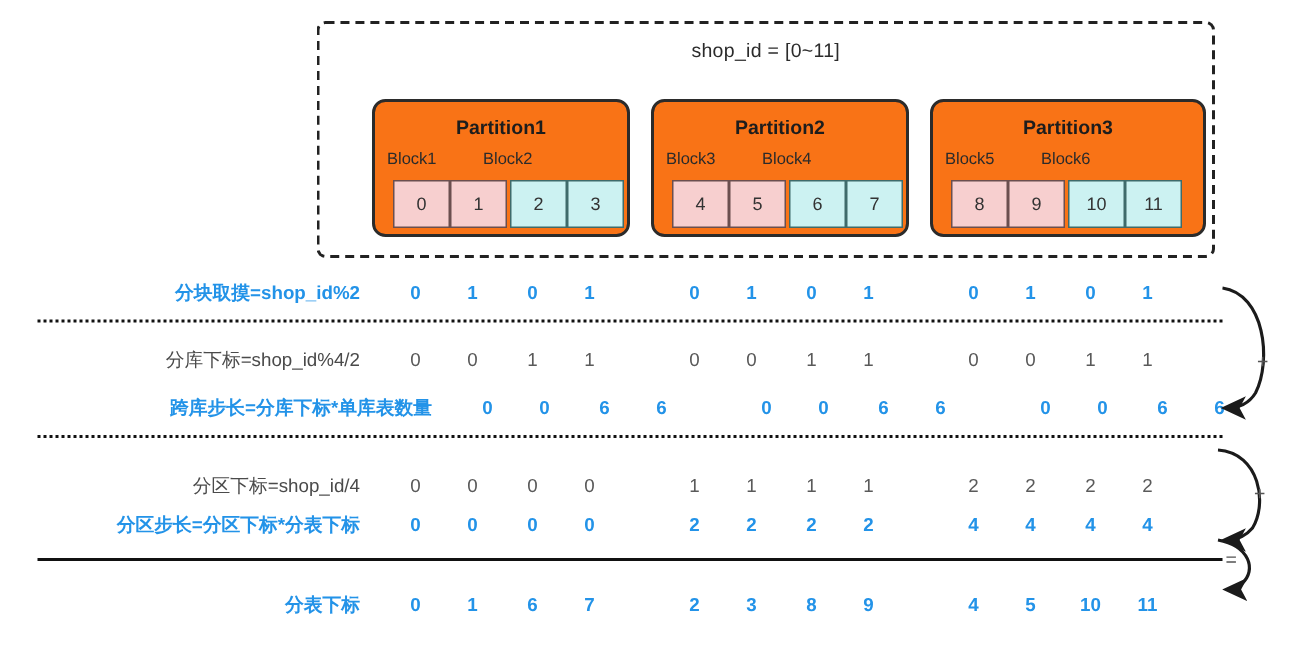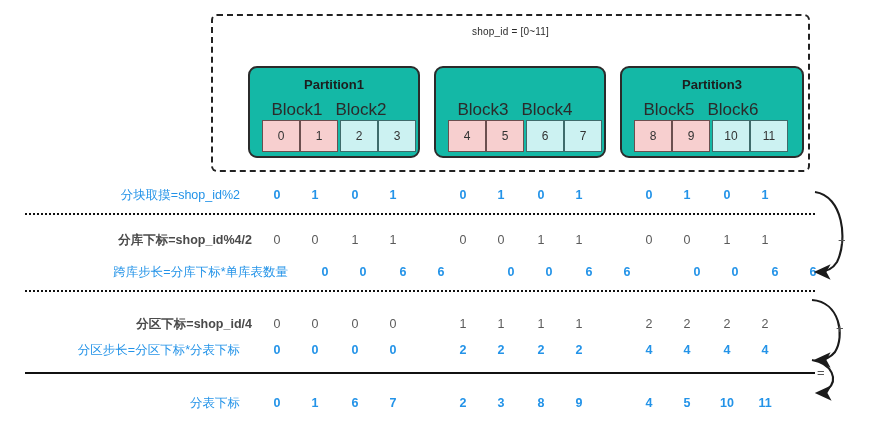--- a/index.html
+++ b/index.html
@@ -10,39 +10,39 @@
   }
   #stage{position:absolute;left:0;top:0;width:873px;height:433px;}
 
   
   .outer-box{
     position:absolute;left:211px;top:14px;width:599px;height:158px;
     border:2.5px dashed #222;border-radius:6px;box-sizing:border-box;
   }
   .shop-id-title{
     position:absolute;left:211px;top:26px;width:599px;
-    text-align:center;font-size:10px;color:#2b2b2b;letter-spacing:.2px;
+    text-align:center;font-size:13px;color:#2b2b2b;letter-spacing:.2px;
   }
 
   
   .partition{
     position:absolute;top:66px;height:92px;
     border:2.5px solid #2b2b2b;border-radius:9px;box-sizing:border-box;
-    background:#14b8a6;
+    background:#f97316;
   }
   .p1{left:248px;width:172px;}
   .p2{left:434px;width:172px;}
   .p3{left:620px;width:184px;}
   .partition-title{
     position:absolute;left:0;top:9px;width:100%;text-align:center;
     font-size:13px;font-weight:bold;color:#1d1d1d;
   }
   .block-label{
-    position:absolute;top:32px;width:78px;text-align:center;
-    font-size:17px;color:#2b2b2b;
+    position:absolute;top:32px;width:78px;text-align:left;
+    font-size:11px;color:#2b2b2b;
   }
   .bl-left{left:8px;}
   .bl-right{left:72px;}
 
   .block-cells{position:absolute;top:52px;height:32px;display:flex;}
   .bc-left{left:12px;}
   .bc-right{left:90px;}
   .cell{
     width:38px;height:32px;box-sizing:border-box;
     border:1.6px solid #5a4a4a;
@@ -52,22 +52,22 @@
   .cell+.cell{border-left-width:1.6px;}
   .cell.pink{background:#f7cfcf;border-color:#6b4f4f;}
   .cell.cyan{background:#ccf2f2;border-color:#3f6b6b;}
 
   
   .row{position:absolute;left:0;width:873px;height:18px;}
   .row-label{
     position:absolute;left:0;top:0;width:240px;height:18px;
     text-align:right;font-size:12.5px;line-height:18px;white-space:nowrap;
   }
-  .row-label.blue{color:#2393e8;font-weight:normal;}
-  .row-label.gray{color:#4a4a4a;font-weight:bold;padding-left:12px;}
+  .row-label.blue{color:#2393e8;font-weight:bold;}
+  .row-label.gray{color:#4a4a4a;font-weight:normal;}
   .vals{position:absolute;left:255px;top:0;height:18px;}
   .grp{position:absolute;top:0;width:186px;height:18px;}
   .g0{left:0px;} .g1{left:186px;} .g2{left:372px;}
   .val{
     position:absolute;top:0;width:38px;height:18px;line-height:18px;
     text-align:center;font-size:12.5px;
   }
   .v0{left:3px;} .v1{left:41px;} .v2{left:81px;} .v3{left:119px;}
   .val.blue{color:#2393e8;font-weight:bold;}
   .val.gray{color:#5a5a5a;font-weight:normal;}
@@ -104,20 +104,21 @@
       <div class="cell pink">0</div>
       <div class="cell pink">1</div>
     </div>
     <div class="block-cells bc-right">
       <div class="cell cyan">2</div>
       <div class="cell cyan">3</div>
     </div>
   </div>
 
   <div class="partition p2">
+    <div class="partition-title">Partition2</div>
     <div class="block-label bl-left">Block3</div>
     <div class="block-label bl-right">Block4</div>
     <div class="block-cells bc-left">
       <div class="cell pink">4</div>
       <div class="cell pink">5</div>
     </div>
     <div class="block-cells bc-right">
       <div class="cell cyan">6</div>
       <div class="cell cyan">7</div>
     </div>

